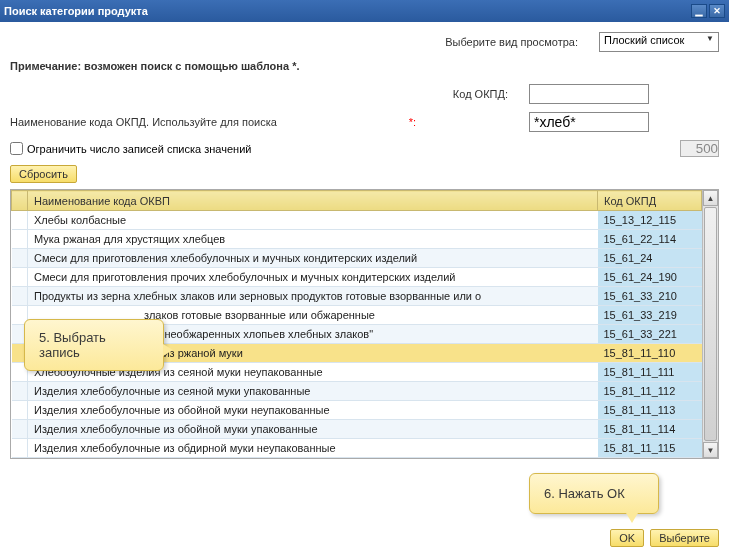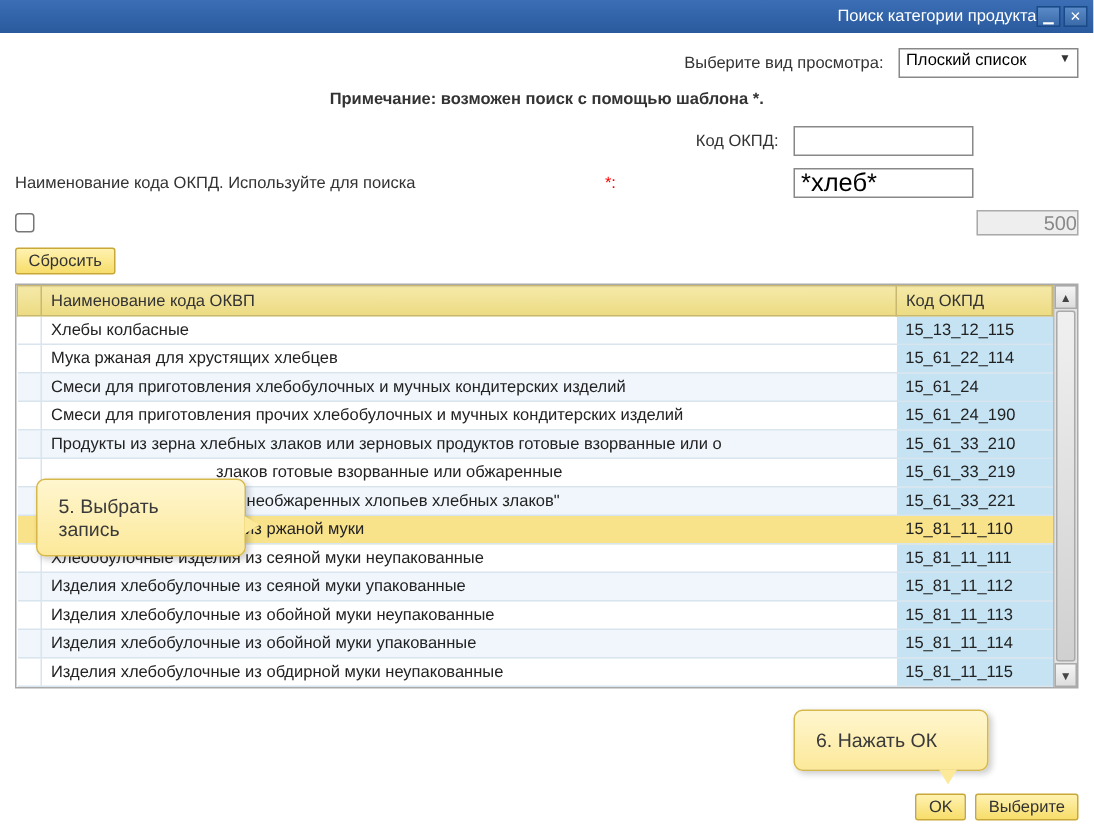--- a/index.html
+++ b/index.html
@@ -1,34 +1,34 @@
 <!DOCTYPE html>
 <html><head>
 <meta charset="utf-8">
 <style>
 * { box-sizing: border-box; margin: 0; padding: 0; }
 body { font-family: Arial, sans-serif; font-size: 11px; background: #fff; width: 729px; height: 553px; overflow: hidden; position: relative; }
 
-.titlebar { background: linear-gradient(#3b6eb5, #2a5a9e); color: #fff; height: 22px; display: flex; align-items: center; justify-content: flex-end; padding: 0 4px 0 20px; font-size: 11px; font-weight: normal; }
+.titlebar { background: linear-gradient(#3b6eb5, #2a5a9e); color: #fff; height: 22px; display: flex; align-items: center; justify-content: space-between; padding: 0 4px 0 4px; font-size: 11px; font-weight: bold; }
 .titlebar-controls { display: flex; gap: 2px; }
 .tb-btn { width: 16px; height: 14px; background: linear-gradient(#5a8ac8,#3a6aa8); border: 1px solid #1a4a88; display:flex; align-items:center; justify-content:center; color:#fff; font-size:9px; cursor:pointer; }
 
 .content { padding: 10px; background: #fff; }
 
 .row { display: flex; align-items: center; margin-bottom: 8px; }
-.lbl-right { text-align: right; margin-right: 10px; color: #333; }
+.lbl-right { text-align: right; margin-right: 21px; color: #333; }
 .select { border: 1px solid #888; height: 20px; font-size: 11px; background:#fff; padding: 1px 18px 1px 4px; min-width: 120px; position:relative; }
 .select::after { content:"▼"; position:absolute; right:4px; font-size:8px; color:#333; }
-.input { border: 1px solid #888; height: 20px; font-size: 17px; padding: 1px 4px; background:#fff; }
+.input { border: 1px solid #888; height: 20px; font-size: 14px; padding: 1px 4px; background:#fff; }
 .req { color: red; margin: 0 4px 0 2px; }
 
-.note { font-weight: bold; margin: 6px 0 12px 0; color: #333; text-align: center; }
+.note { font-weight: bold; margin: 6px 0 12px 0; color: #333; }
 
 .checkbox-row { display:flex; align-items:center; gap:4px; margin-bottom:8px; }
-.checkbox-row input[type=text] { width: 68px; text-align:right; background:#eee; border:1px solid #aaa; color:#888; }
+.checkbox-row input[type=text] { width: 39px; text-align:right; background:#eee; border:1px solid #aaa; color:#888; }
 
 .btn-yellow { background: linear-gradient(#fff2b0,#f7dd6a); border: 1px solid #c8a838; padding: 2px 8px; font-size: 11px; color:#333; cursor:pointer; border-radius:2px; }
 .btn-row { display:flex; gap:4px; margin-bottom:6px; }
 
 .table-wrap { border: 1px solid #aaa; position:relative; }
 .table { width: 100%; border-collapse: collapse; font-size: 11px; }
 .table th { background: linear-gradient(#f5e9a8,#ecdb82); border: 1px solid #c8b870; text-align:left; padding: 3px 6px; font-weight:normal; color:#333; height:20px; }
 .table td { border-bottom: 1px solid #d8e4ee; padding: 3px 6px; height:19px; color:#222; }
 .table tr.even td { background: #f0f6fb; }
 .table tr.odd td { background: #fff; }
@@ -79,20 +79,21 @@
   </div>
 
   <div class="row" style="justify-content:space-between; padding-right:70px;">
     <span class="lbl-right">Наименование кода ОКПД. Используйте для поиска</span>
     <span class="req">*:</span>
     <input class="input" style="width: 120px;" value="*хлеб*">
   </div>
 
   <div class="checkbox-row">
     <input type="checkbox" style="">
+    <span>Ограничить число записей списка значений</span>
     <div style="flex:1"></div>
     <input type="text" readonly="" value="500" style="">
   </div>
 
   <div class="btn-row">
     <button class="btn-yellow">Сбросить</button>
   </div>
 
   <div class="table-wrap">
     <div class="table-container">

